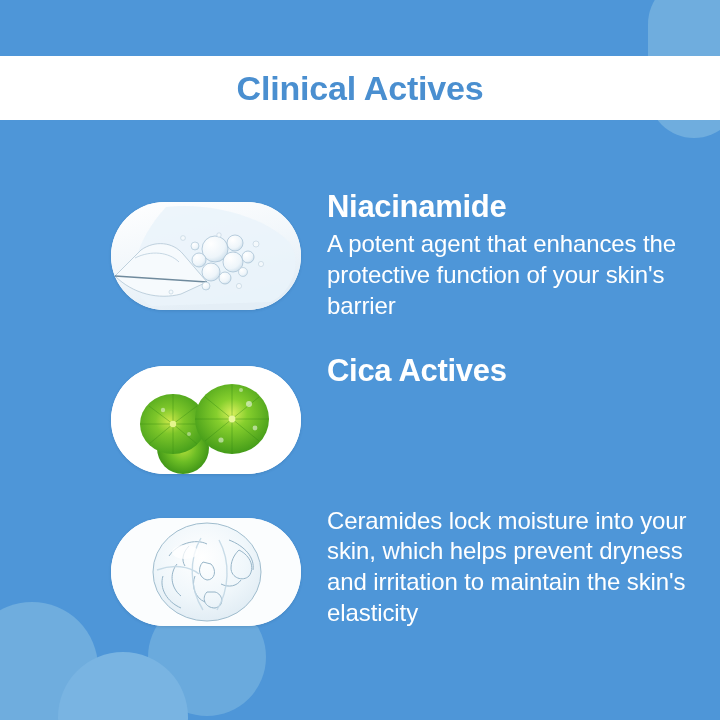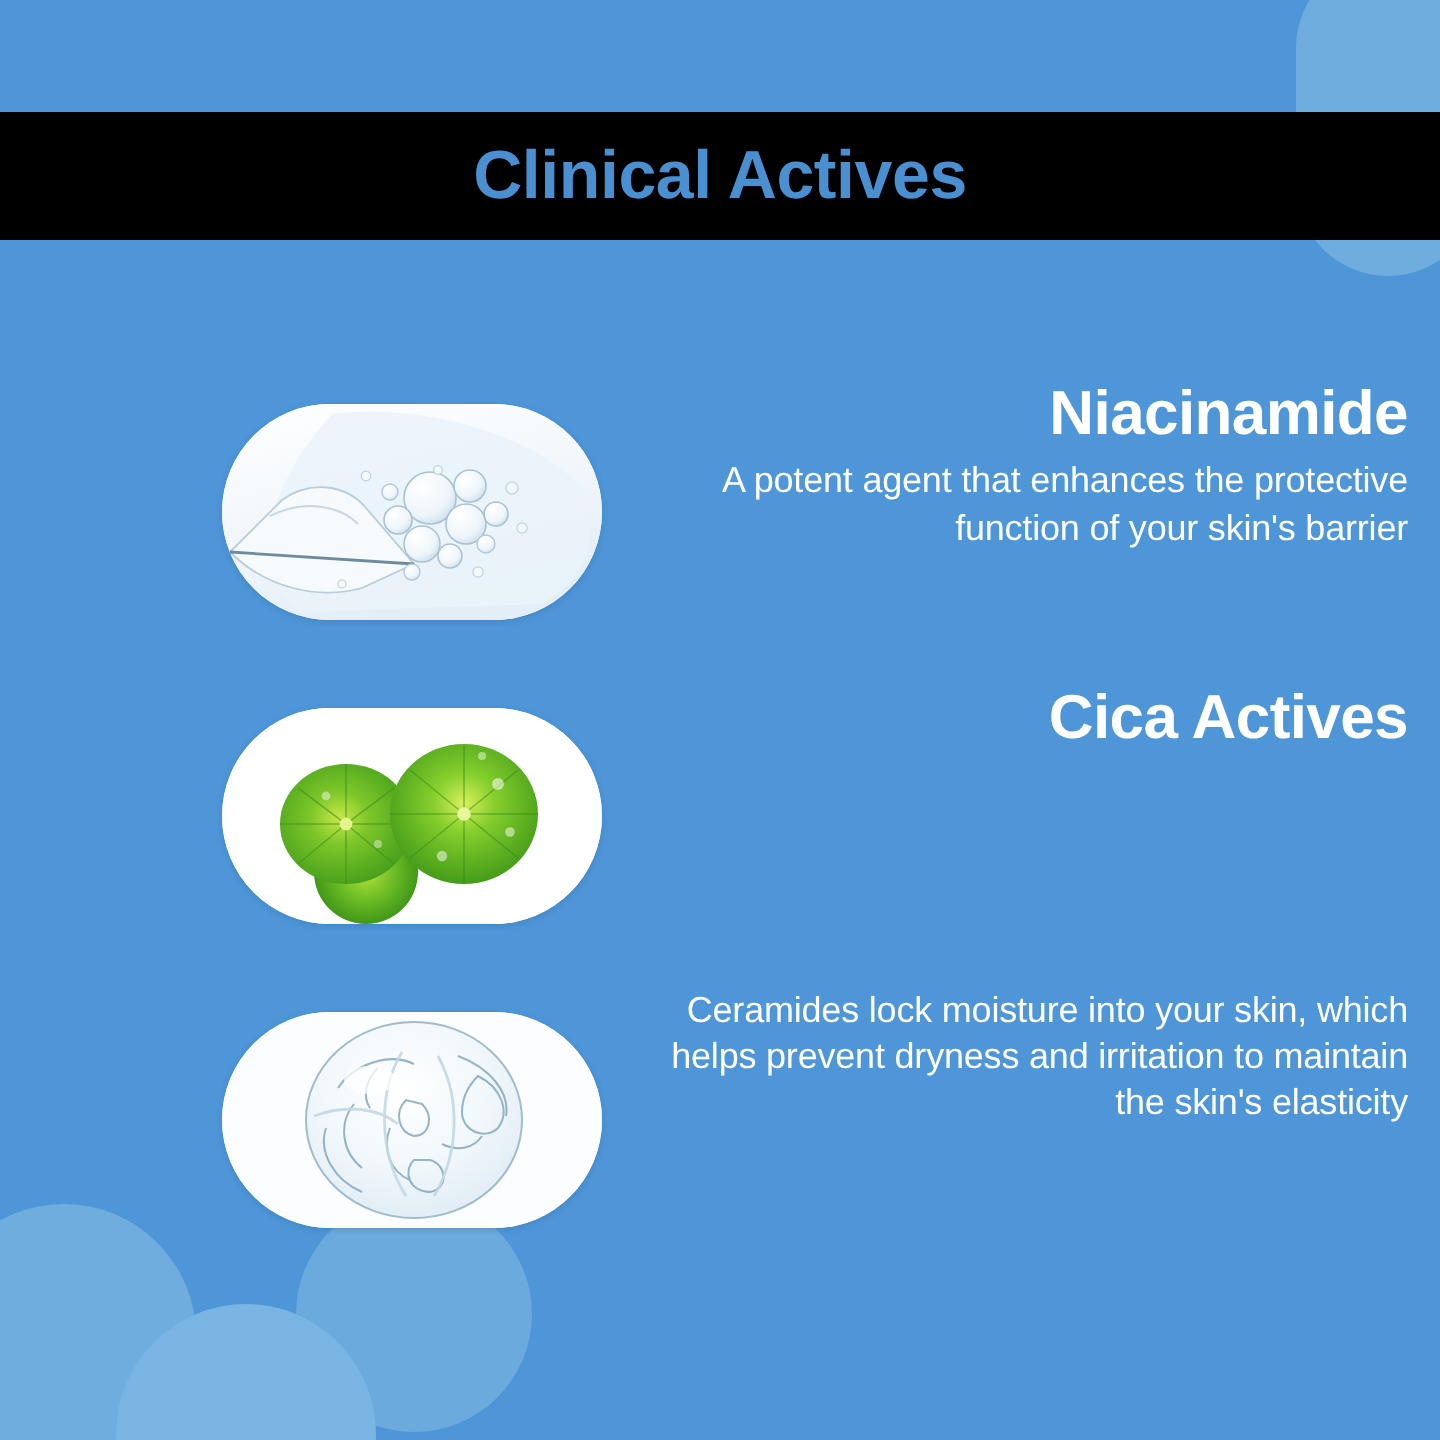--- a/index.html
+++ b/index.html
@@ -57,21 +57,21 @@
     background: #6aaadd;
   }
 
   
   .banner {
     position: absolute;
     left: 0;
     top: 56px;
     width: 720px;
     height: 64px;
-    background: #000000;
+    background: #ffffff;
     display: flex;
     align-items: center;
     justify-content: center;
     z-index: 5;
   }
   .banner-title {
     color: #4a8fd0;
     font-size: 34px;
     font-weight: bold;
     letter-spacing: -0.2px;
@@ -86,21 +86,20 @@
     top: 190px;
     width: 720px;
     z-index: 4;
   }
   .row {
     position: relative;
     display: flex;
     align-items: flex-start;
     margin-bottom: 32px;
     padding-left: 111px;
-    text-align: right;
   }
   .thumb {
     position: relative;
     flex: 0 0 auto;
     width: 190px;
     height: 108px;
     border-radius: 54px;
     background: #ffffff;
     overflow: hidden;
     box-shadow: 0 1px 3px rgba(20,60,100,0.18);
@@ -119,21 +118,21 @@
   .ing-name {
     color: #ffffff;
     font-size: 31px;
     font-weight: bold;
     line-height: 1.08;
     margin: 0 0 6px 0;
     letter-spacing: -0.3px;
   }
   .ing-desc {
     color: #ffffff;
-    font-size: 18px;
+    font-size: 24px;
     font-weight: normal;
     line-height: 1.28;
     margin: 0;
     letter-spacing: -0.1px;
   }
 </style>
 </head>
 <body>
 
 <div id="poster">

